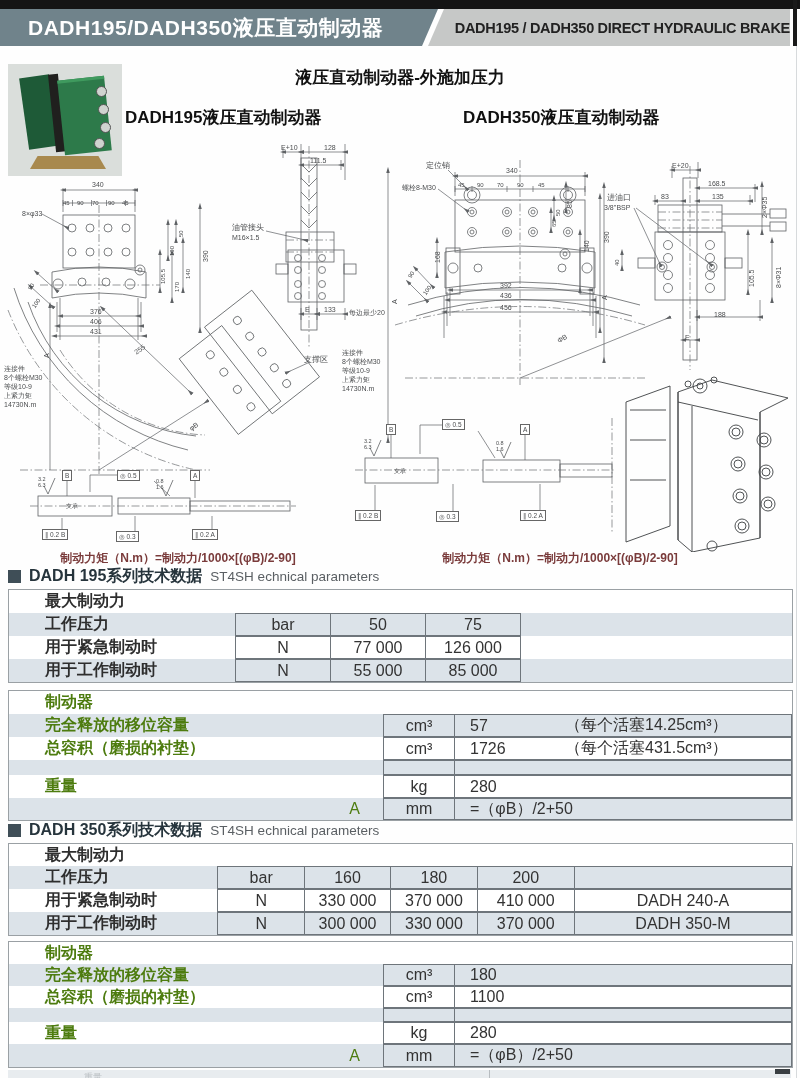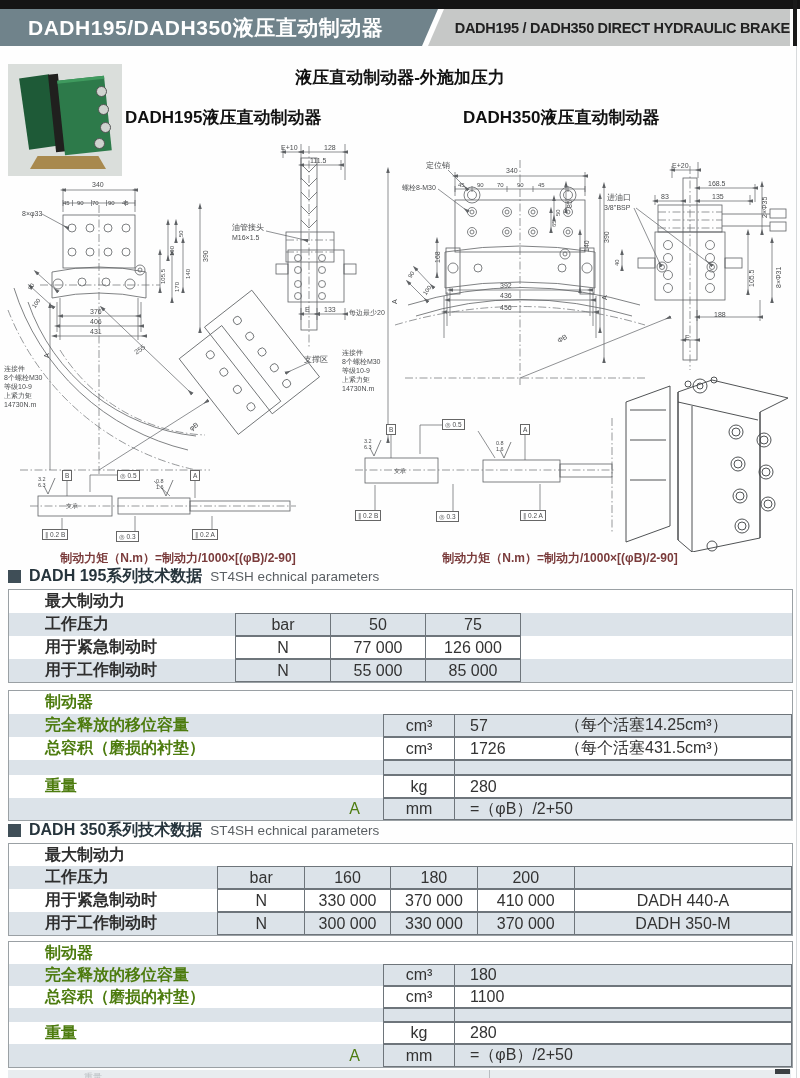--- a/index.html
+++ b/index.html
@@ -530,21 +530,21 @@
       <div class="cell w74">180</div>
       <div class="cell w94">200</div>
       <div class="cell w240"></div>
     </div>
     <div class="tr" style="height:23px">
       <div class="lab">用于紧急制动时</div>
       <div class="cell w74">N</div>
       <div class="cell w74">330 000</div>
       <div class="cell w74">370 000</div>
       <div class="cell w94">410 000</div>
-      <div class="cell w240">DADH 440-A</div>
+      <div class="cell w240">DADH 240-A</div>
     </div>
     <div class="tr light" style="height:23px">
       <div class="lab">用于工作制动时</div>
       <div class="cell w74">N</div>
       <div class="cell w74">300 000</div>
       <div class="cell w74">330 000</div>
       <div class="cell w94">370 000</div>
       <div class="cell w240">DADH 350-M</div>
     </div>
   </div>

